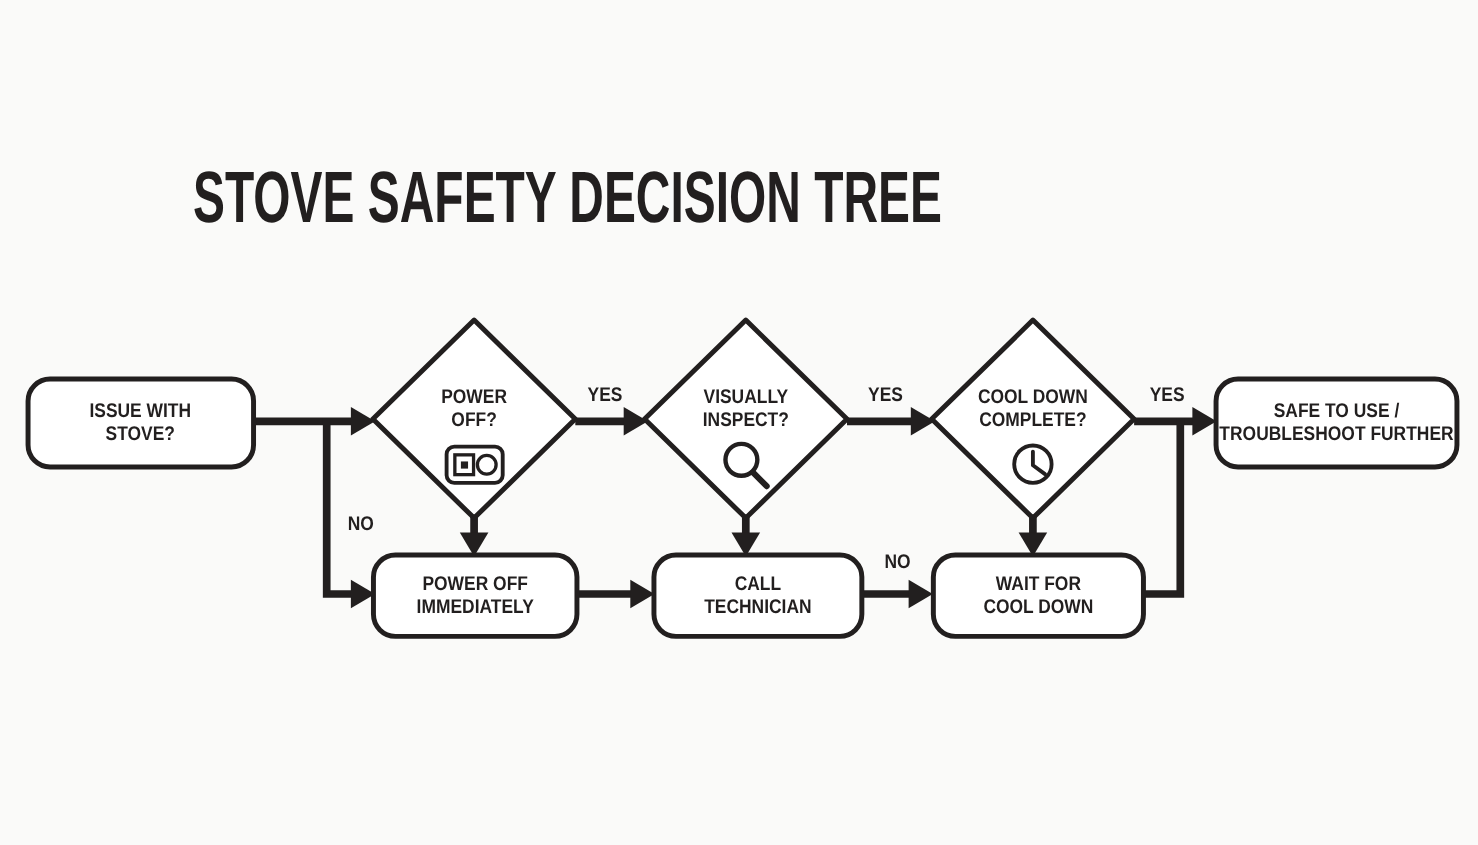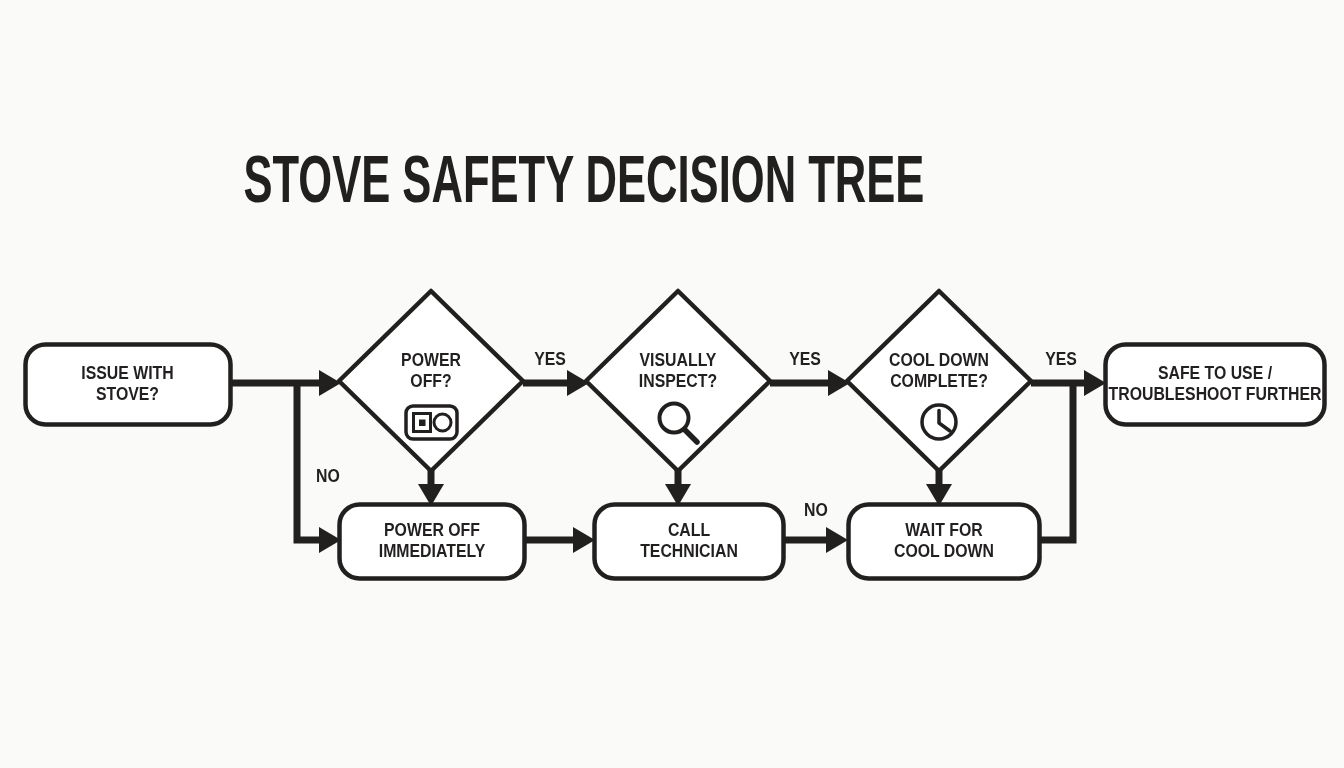--- a/index.html
+++ b/index.html
@@ -8,21 +8,20 @@
     width: 1344px;
     height: 768px;
     background: var(--background, #fafaf9);
     overflow: hidden;
     font-family: "Liberation Sans", sans-serif;
     color: var(--ink, #221f1f);
   }
   .title-wrap {
     position: absolute;
     left: 0; top: 146px; width: 1168px;
-    text-align: center;
     line-height: 1;
   }
   .title-wrap span {
     display: inline-block;
     font-size: 66px;
     font-weight: 700;
     letter-spacing: 0px;
     transform: scaleX(0.66);
     white-space: nowrap;
   }

